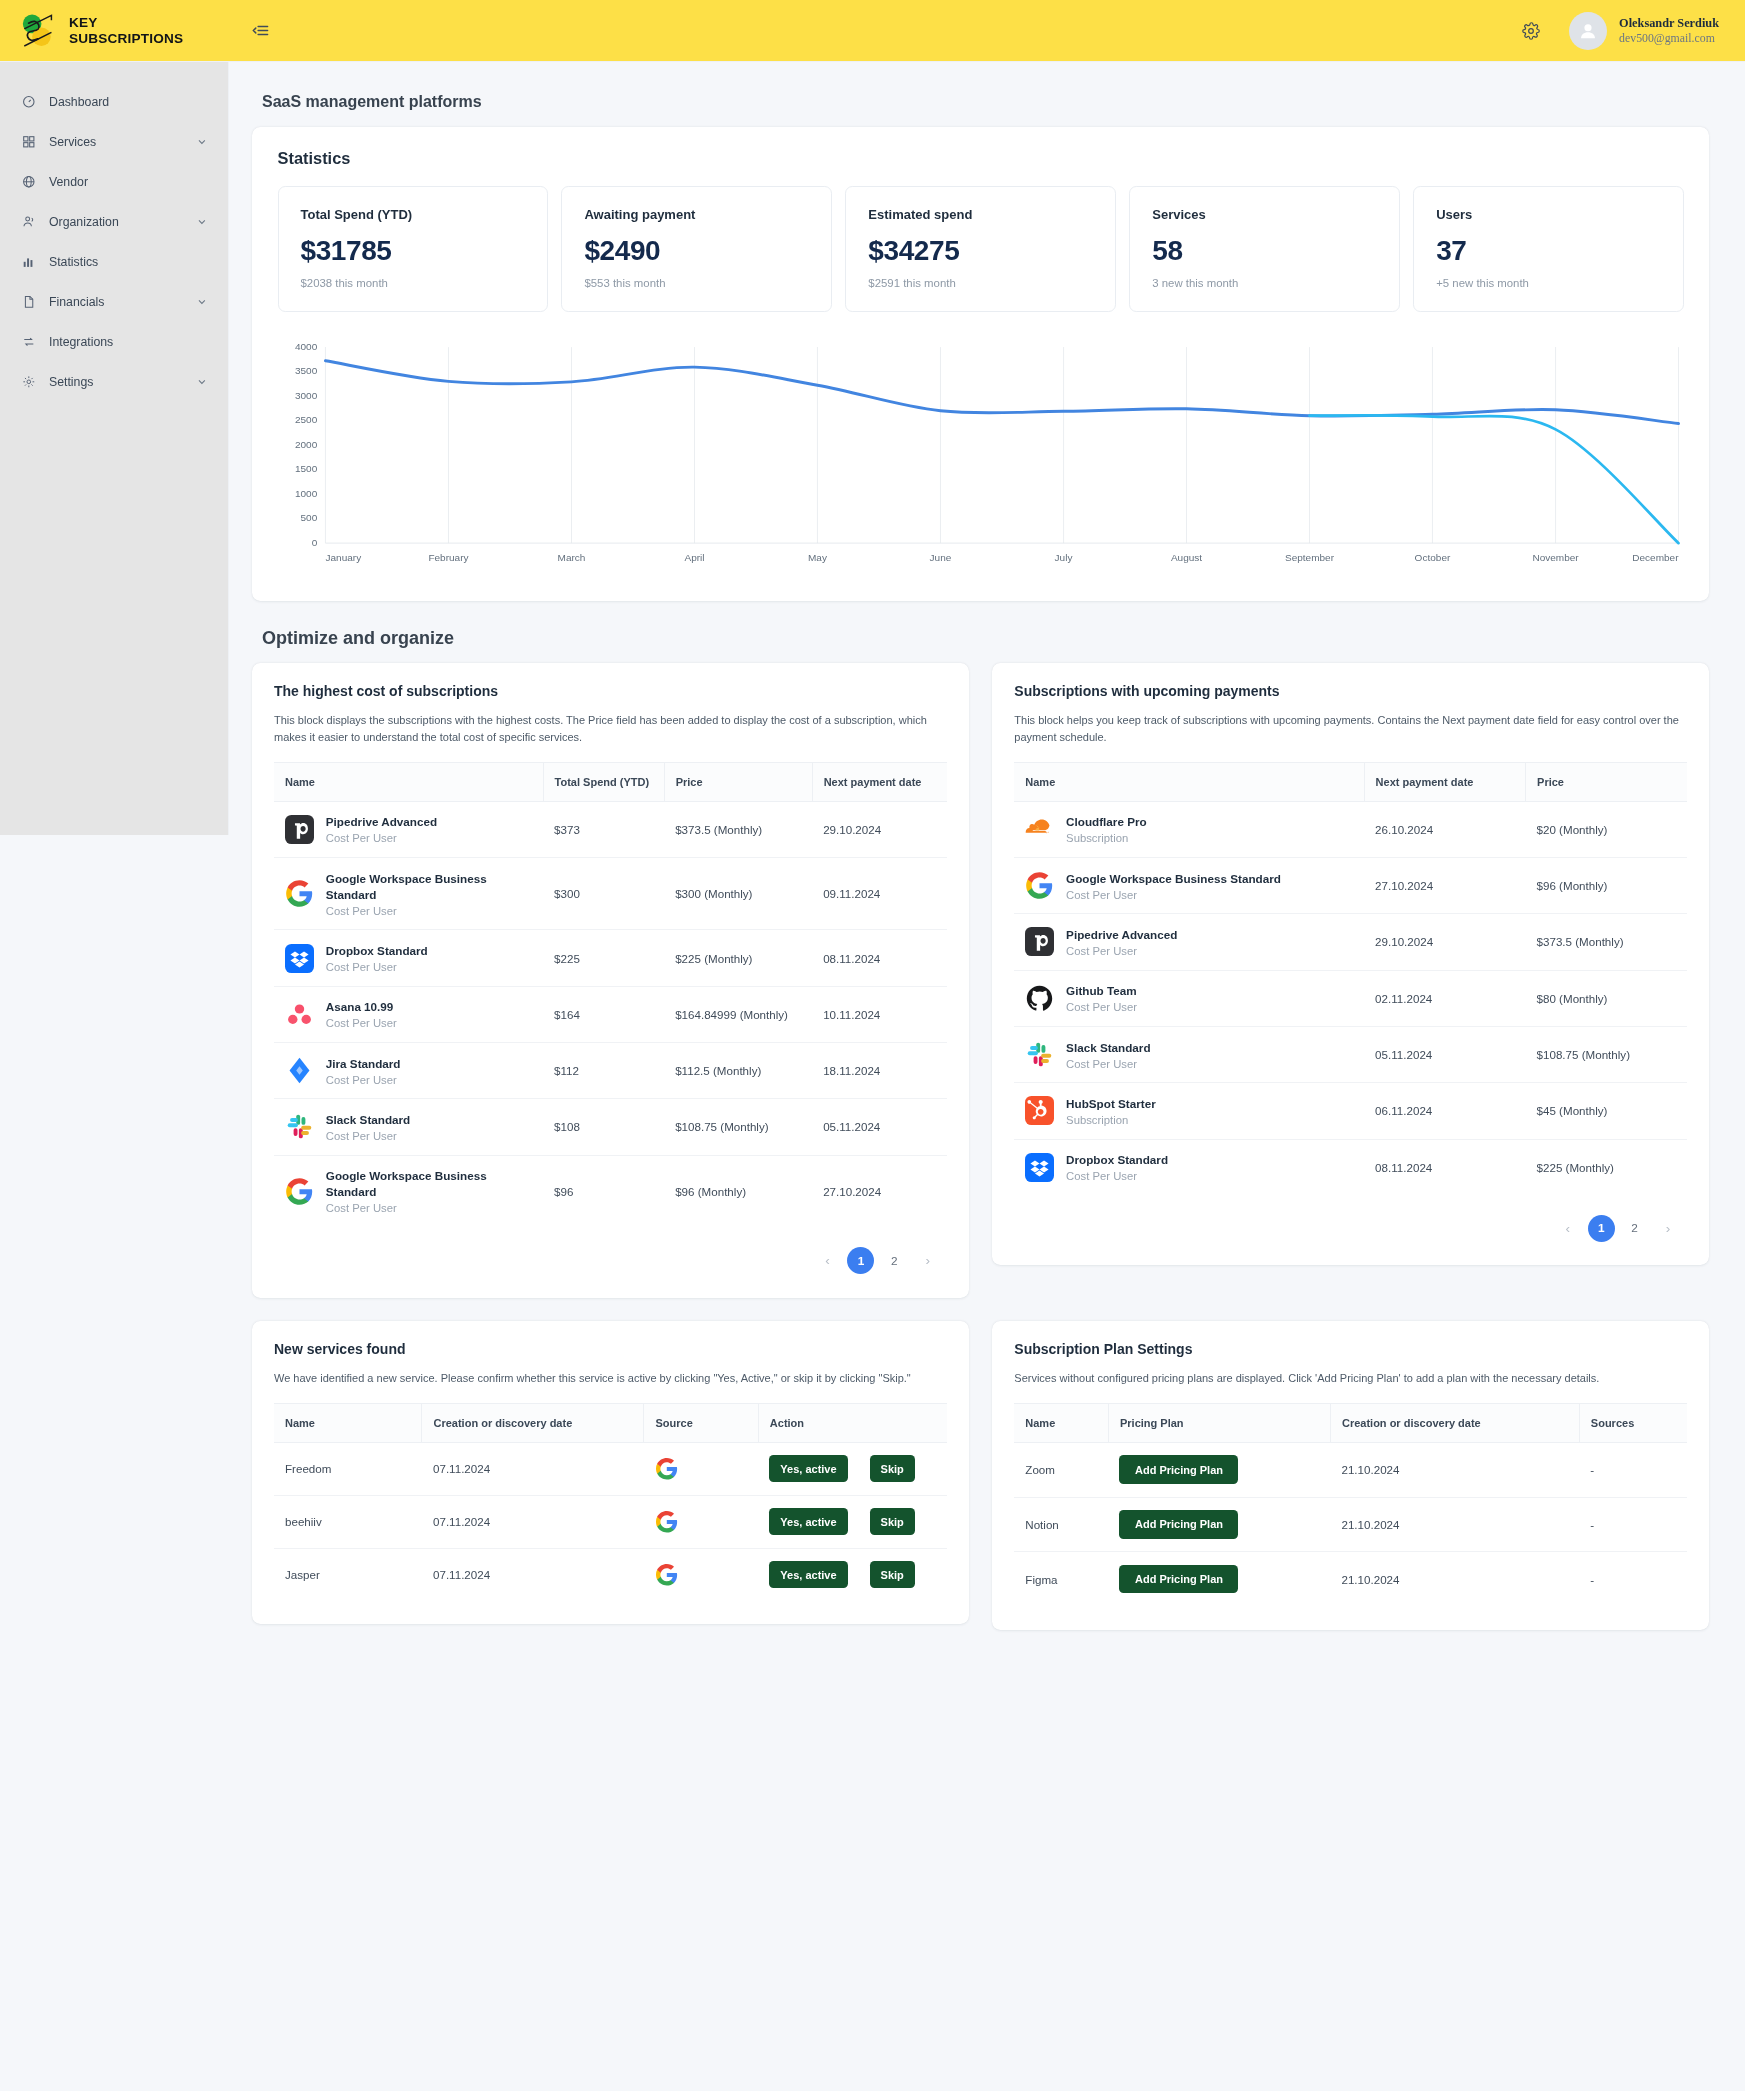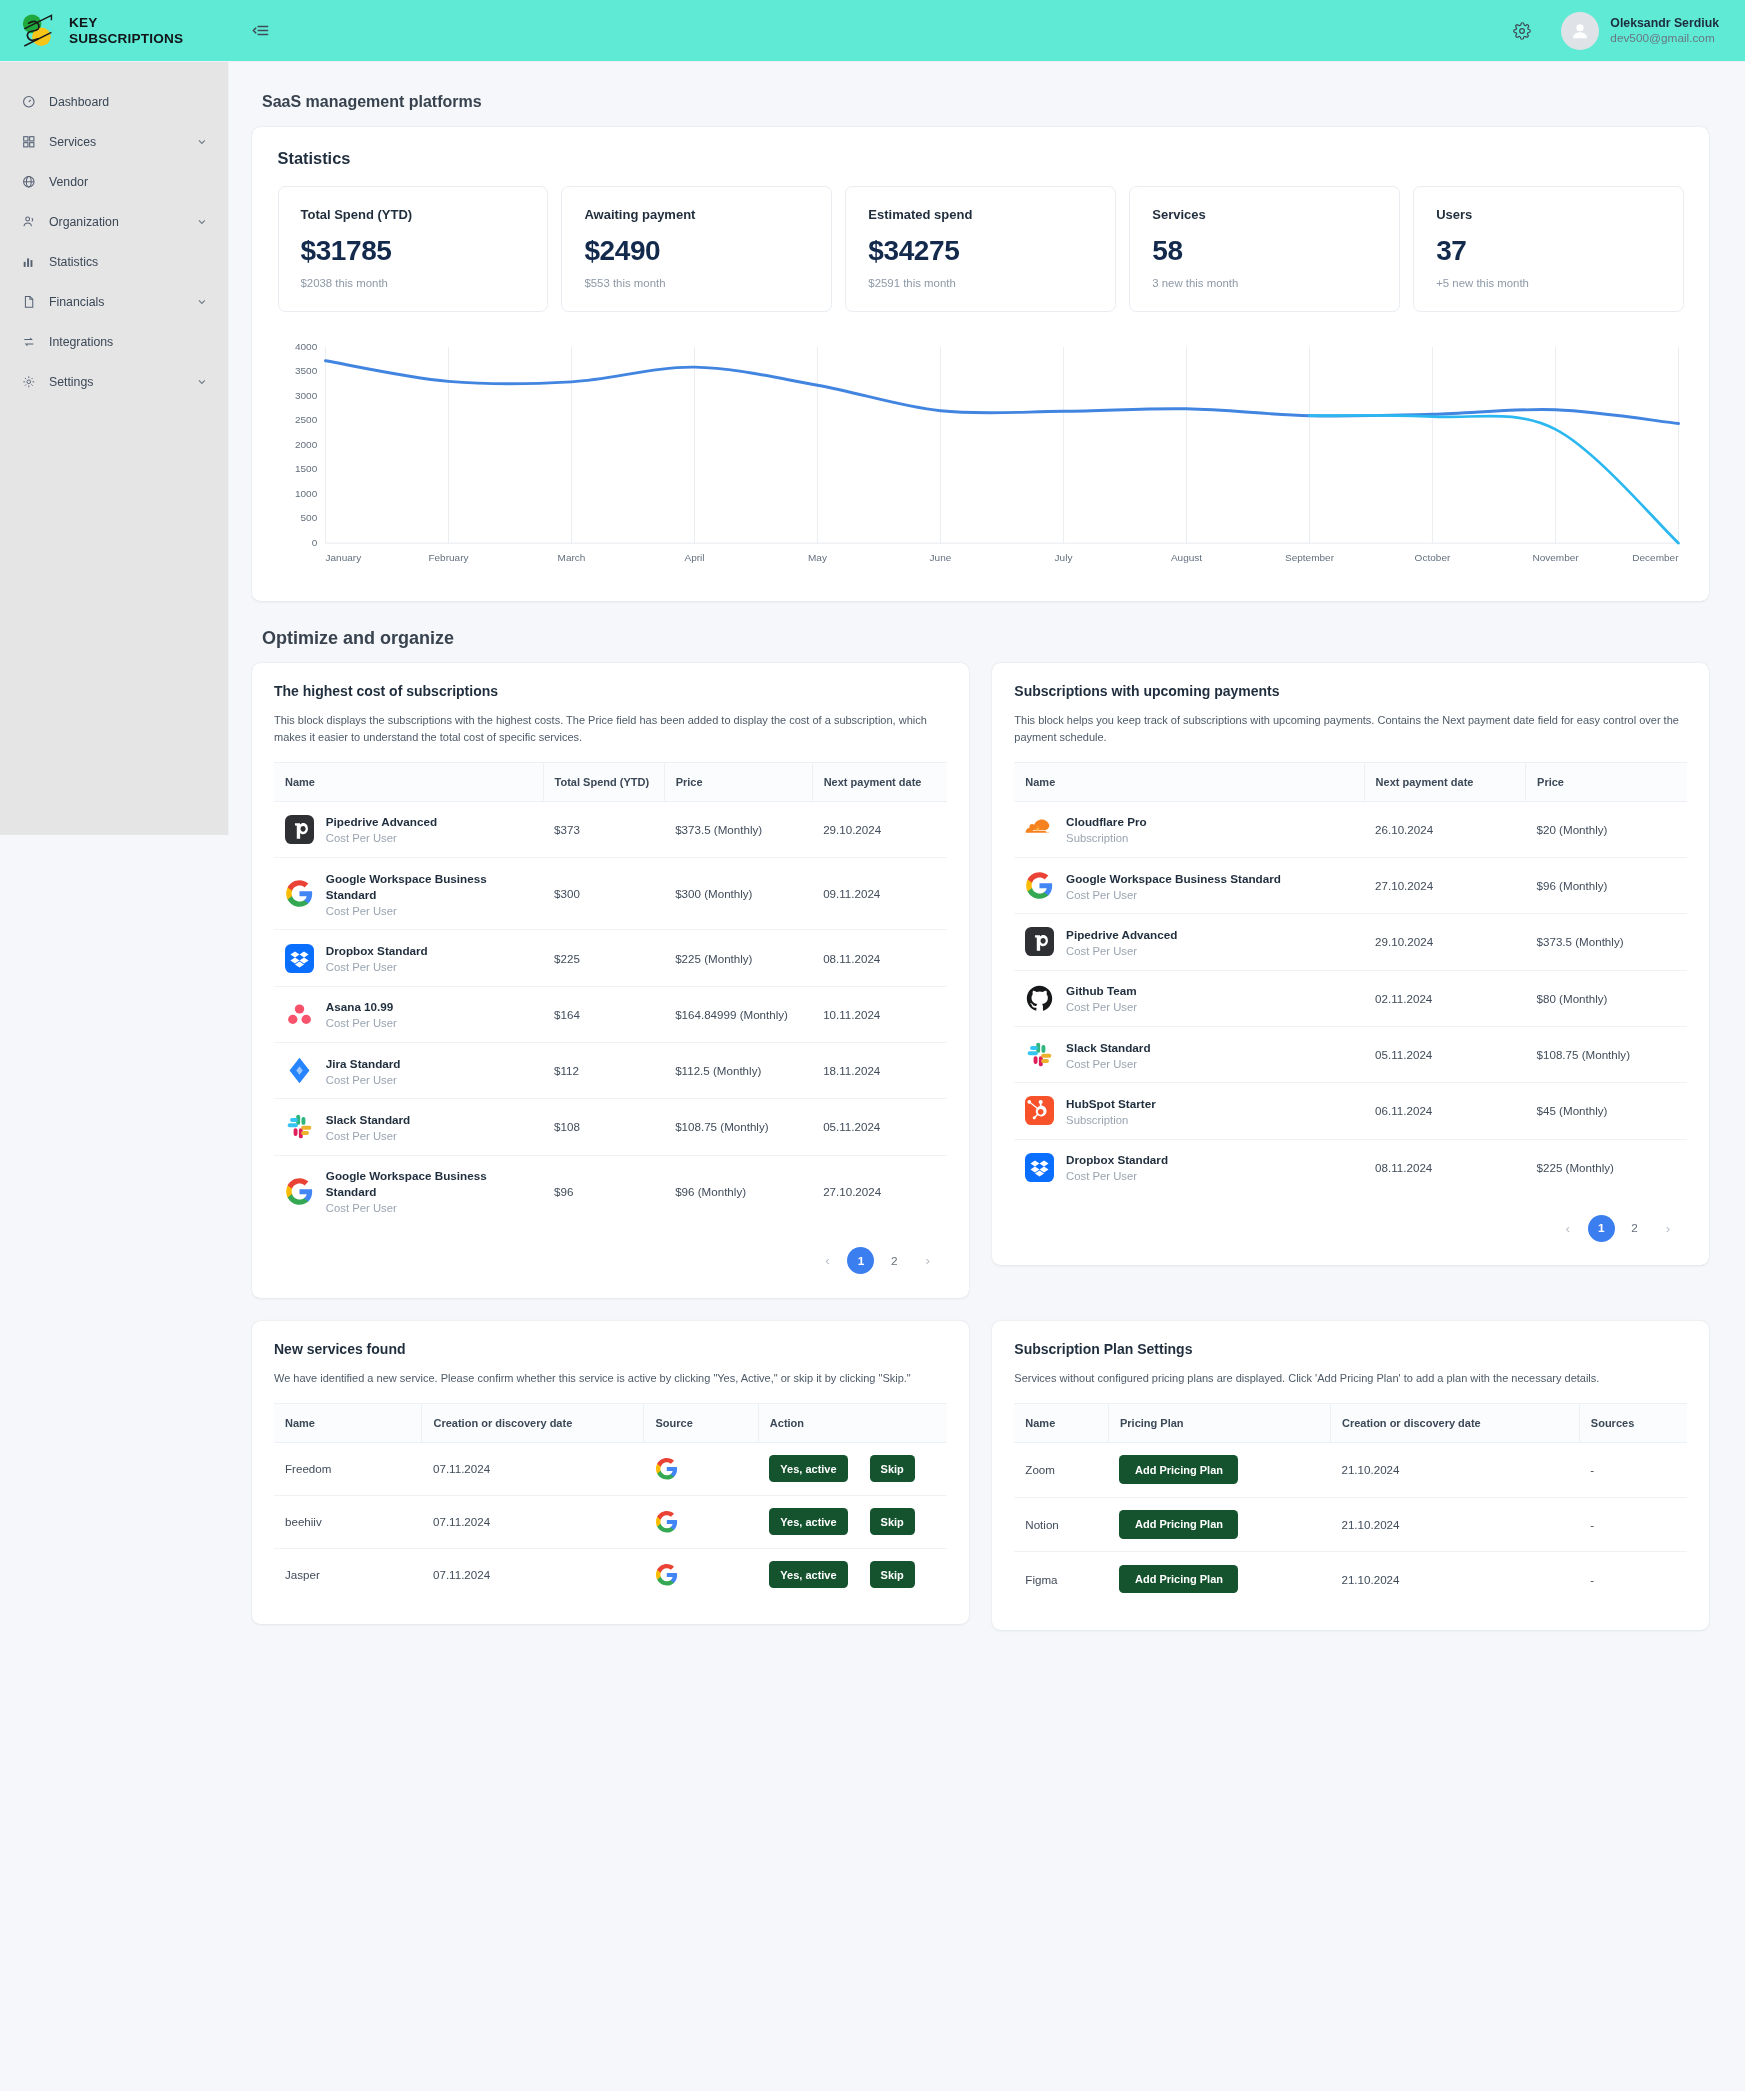--- a/index.html
+++ b/index.html
@@ -8,21 +8,21 @@
     background: #f5f7fa;
     font-family: "Liberation Sans", sans-serif;
     color: #2c3a4b;
   }
   body { position: relative; width: 1746px; min-height: 2091px; }
 
   
   .topbar {
     position: relative;
     height: 62px;
-    background: #5eead4;
+    background: #fde047;
     display: flex;
     align-items: center;
     border-bottom: 0.9px solid #eef1f5;
     z-index: 30;
   }
   .logo-wrap {
     width: 229px;
     display: flex;
     align-items: center;
     gap: 9px;
@@ -43,21 +43,21 @@
     cursor: pointer; border-radius: 4.5px;
   }
   .topbar-right {
     margin-left: auto;
     display: flex;
     align-items: center;
     gap: 23.6px;
     padding-right: 27px;
   }
   .gear-btn { width: 29px; height: 29px; display: flex; align-items: center; justify-content: center; cursor: pointer; }
-  .user-box { display: flex; align-items: center; gap: 11.8px; cursor: pointer; }
+  .user-box { display: flex; align-items: center; gap: 11.8px; cursor: pointer; font-family: Liberation Serif, serif; }
   .avatar {
     width: 38px; height: 38px; border-radius: 50%;
     background: #dfe3e8;
     display: flex; align-items: center; justify-content: center;
   }
   .user-meta { line-height: 1.32; }
   .user-name { font-size: 12.3px; font-weight: 700; color: #1d2b3e; }
   .user-mail { font-size: 11.8px; color: #6b7684; }
 
   

